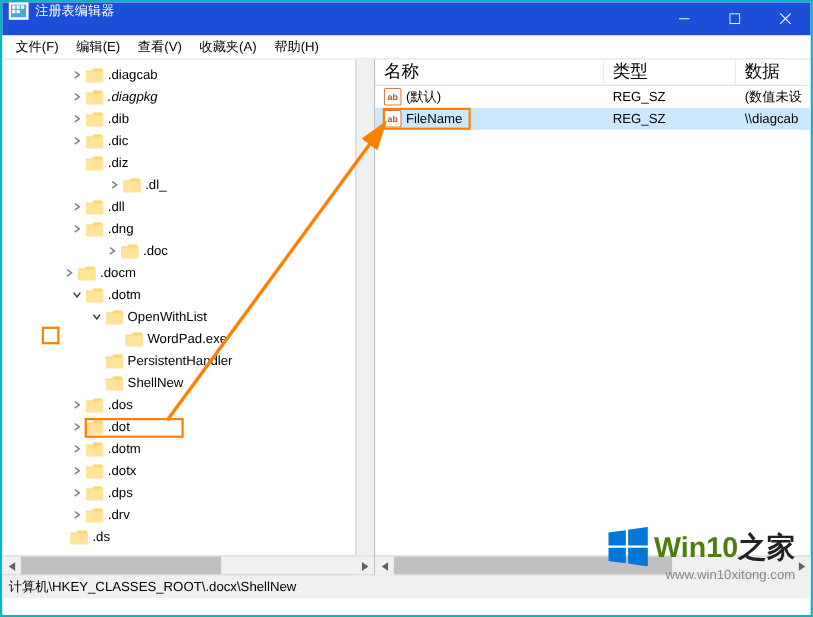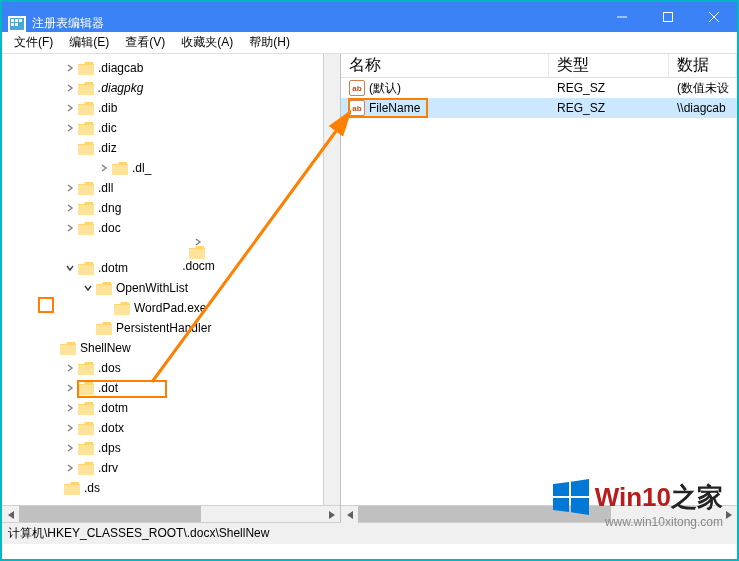--- a/index.html
+++ b/index.html
@@ -1,18 +1,18 @@
 <!DOCTYPE html>
 <html><head>
   <meta charset="utf-8">
   <style>
     * { box-sizing: border-box; margin: 0; padding: 0; font-family: "Segoe UI", Tahoma, sans-serif; }
     body { width: 739px; height: 561px; background: #fff; border: 2px solid #00b7c3; position: relative; overflow: hidden; }
     
-    .titlebar { height: 30px; background: #3b82f6; color: #fff; display: flex; align-items: flex-end; padding-left: 6px; }
+    .titlebar { height: 30px; background: #1d4ed8; color: #fff; display: flex; align-items: flex-start; padding-left: 6px; }
     .titlebar .app-icon { width: 18px; height: 16px; background: #fff; margin-right: 6px; display: inline-flex; align-items: center; justify-content: center; }
     .titlebar .app-icon svg { width: 14px; height: 12px; }
     .titlebar .title { font-size: 12px; flex: 1; }
     .win-controls { display: flex; height: 100%; }
     .win-btn { width: 46px; height: 30px; display: flex; align-items: center; justify-content: center; color: #fff; }
     
     .menubar { height: 22px; display: flex; align-items: center; padding: 0 4px; border-bottom: 1px solid #e0e0e0; font-size: 12px; }
     .menu-item { padding: 2px 8px; }
     
     .content { display: flex; height: 468px; }
@@ -55,21 +55,21 @@
     .hl-chevron { left: 36px; top: 295px; width: 16px; height: 16px; }
     .hl-shell   { left: 75px; top: 378px; width: 90px; height: 18px; }
     .hl-file    { left: 346px; top: 96px; width: 80px; height: 20px; }
     
     .arrow-svg { position: absolute; pointer-events: none; z-index: 9; }
     
     .watermark { position: absolute; right: 14px; bottom: 30px; text-align: right; z-index: 5; }
     .wm-main { display: flex; align-items: center; justify-content: flex-end; }
     .wm-logo { display: inline-flex; margin-right: 6px; }
     .wm-txt { font-size: 26px; font-weight: 600; color: #222; }
-    .wm-blue { color: #b91c1c; }
+    .wm-blue { color: #4d7c0f; }
     .wm-url { font-size: 12px; color: #888; }
   </style>
 </head>
 <body>
 
 <div class="titlebar">
   <span class="app-icon">
     <svg viewBox="0 0 14 12">
         <rect x="0" y="0" width="14" height="12" fill="#4aa8d8"></rect>
         <rect x="1" y="1" width="3" height="3" fill="#fff"></rect>
@@ -213,35 +213,35 @@
             </svg>
           </span>
           <span class="folder-icon">
             <svg viewBox="0 0 16 13">
               <polygon points="0,2 6,2 7,0 15,0 15,2 16,2 16,13 0,13" fill="#ffd66b"></polygon>
               <polygon points="0,3 16,3 16,13 0,13" fill="#ffe39a"></polygon>
             </svg>
           </span>
           <span class="node-label">.dng</span>
         </div>
-        <div class="tree-row" style="padding-left: 62px;">
+        <div class="tree-row" style="padding-left: 62px; margin-left: 32px;">
           <span class="expander">
             <svg viewBox="0 0 8 8">
               <polyline points="2,1 6,4 2,7" fill="none" stroke="#808080" stroke-width="1.4"></polyline>
             </svg>
           </span>
           <span class="folder-icon">
             <svg viewBox="0 0 16 13">
               <polygon points="0,2 6,2 7,0 15,0 15,2 16,2 16,13 0,13" fill="#ffd66b"></polygon>
               <polygon points="0,3 16,3 16,13 0,13" fill="#ffe39a"></polygon>
             </svg>
           </span>
           <span class="node-label">.doc</span>
         </div>
-        <div class="tree-row" style="padding-left: 55px; flex-direction: column;">
+        <div class="tree-row" style="padding-left: 55px;">
           <span class="expander">
             <svg viewBox="0 0 8 8">
               <polyline points="2,1 6,4 2,7" fill="none" stroke="#808080" stroke-width="1.4"></polyline>
             </svg>
           </span>
           <span class="folder-icon">
             <svg viewBox="0 0 16 13">
               <polygon points="0,2 6,2 7,0 15,0 15,2 16,2 16,13 0,13" fill="#ffd66b"></polygon>
               <polygon points="0,3 16,3 16,13 0,13" fill="#ffe39a"></polygon>
             </svg>
@@ -289,21 +289,21 @@
         <div class="tree-row" style="padding-left: 80px;">
           <span class="expander"></span>
           <span class="folder-icon">
             <svg viewBox="0 0 16 13">
               <polygon points="0,2 6,2 7,0 15,0 15,2 16,2 16,13 0,13" fill="#ffd66b"></polygon>
               <polygon points="0,3 16,3 16,13 0,13" fill="#ffe39a"></polygon>
             </svg>
           </span>
           <span class="node-label">PersistentHandler</span>
         </div>
-        <div class="tree-row" style="padding-left: 44px;">
+        <div class="tree-row" style="padding-left: 80px;">
           <span class="expander"></span>
           <span class="folder-icon">
             <svg viewBox="0 0 16 13">
               <polygon points="0,2 6,2 7,0 15,0 15,2 16,2 16,13 0,13" fill="#ffd66b"></polygon>
               <polygon points="0,3 16,3 16,13 0,13" fill="#ffe39a"></polygon>
             </svg>
           </span>
           <span class="node-label">ShellNew</span>
         </div>
         <div class="tree-row" style="padding-left: 62px;">

